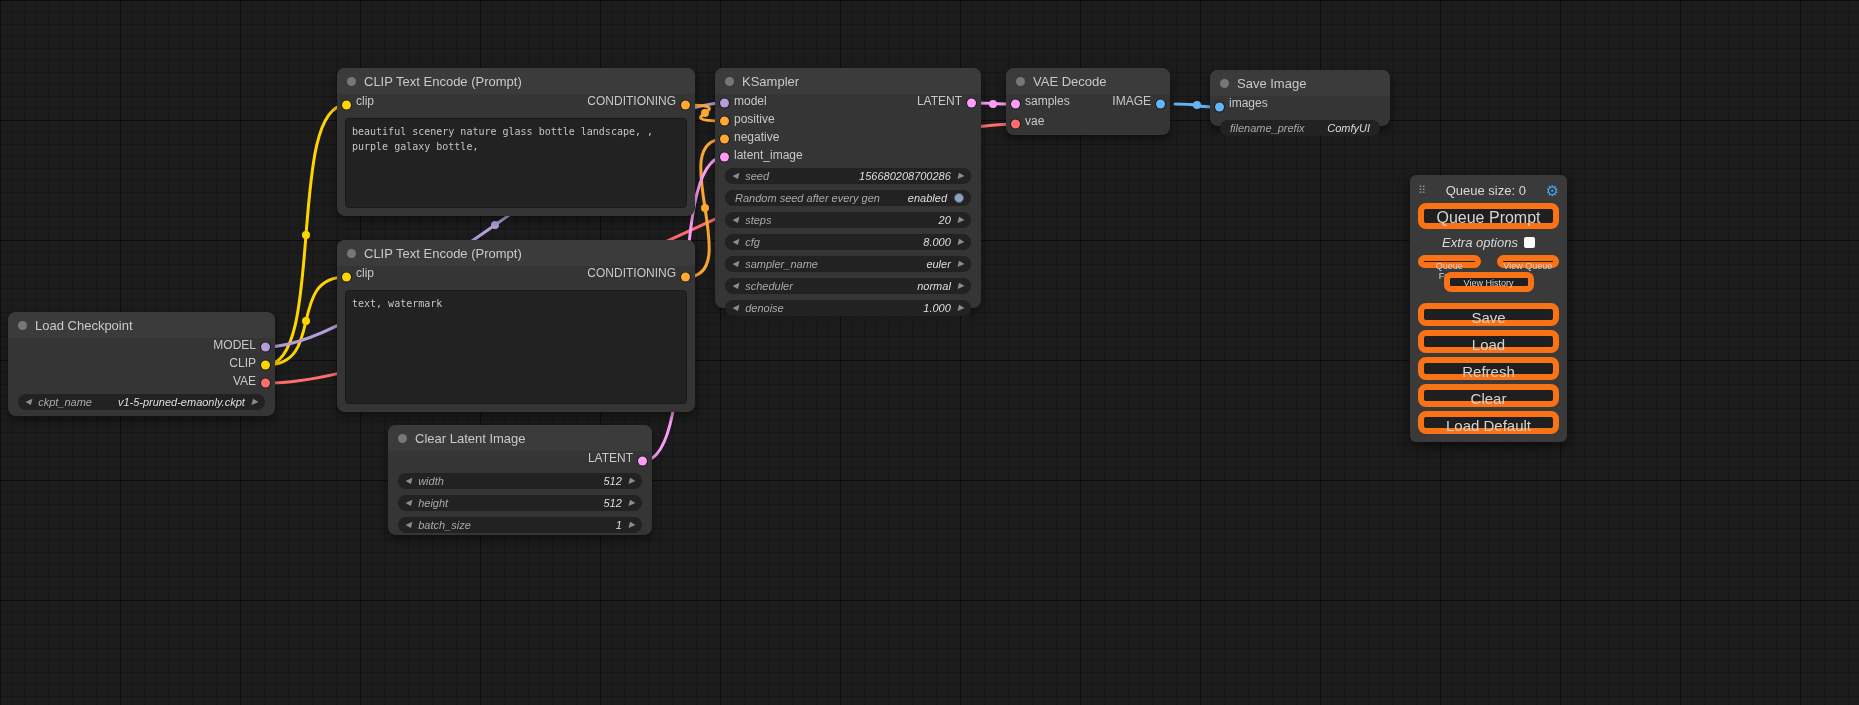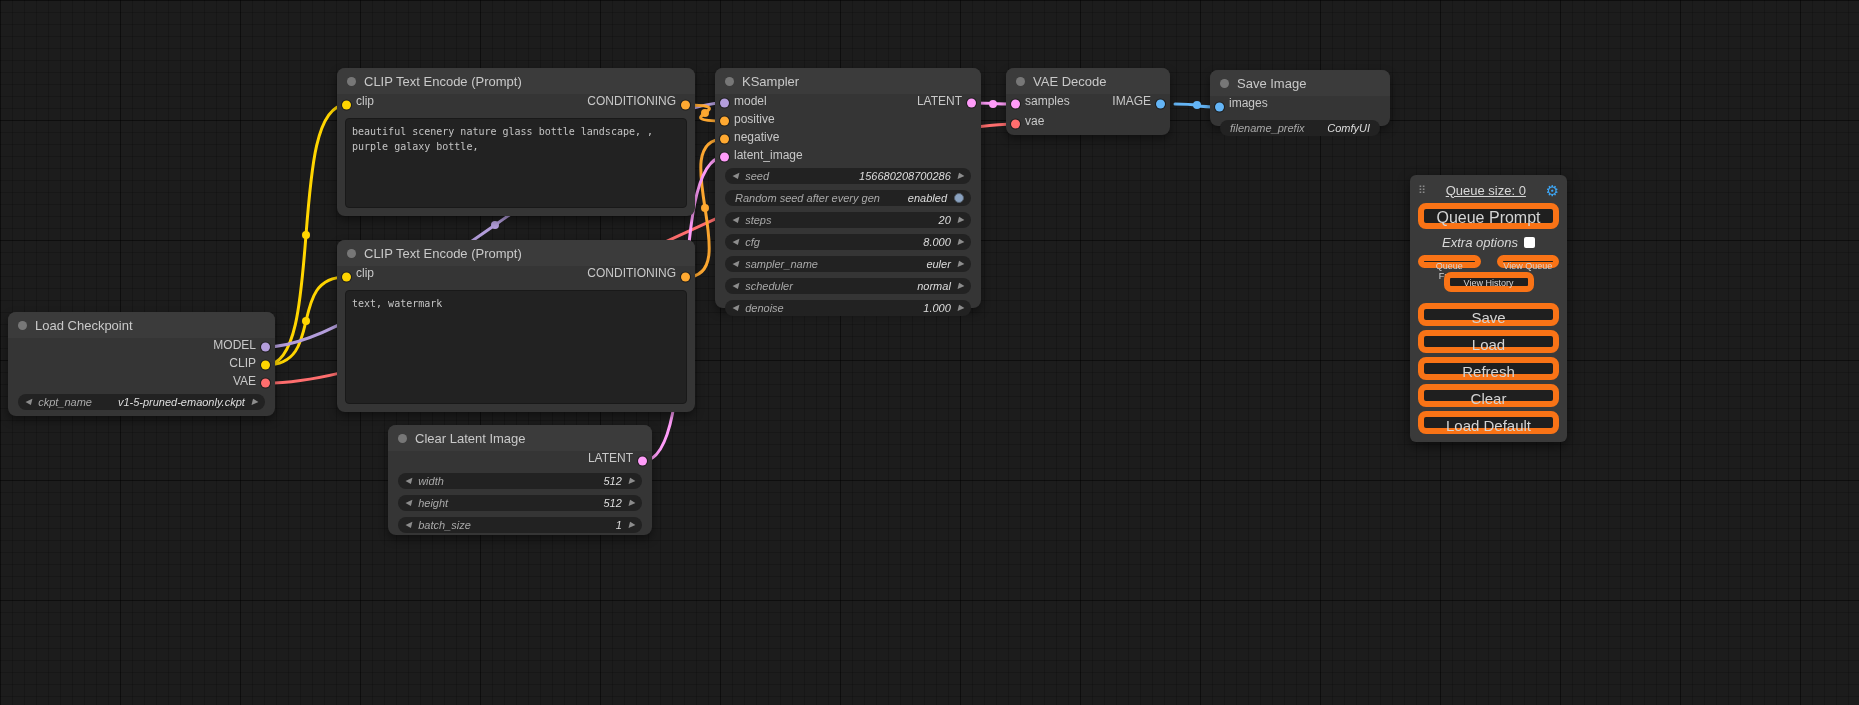--- a/index.html
+++ b/index.html
@@ -75,21 +75,21 @@
     font-size:10px; line-height:1.5;
   }
 
   .menu {
     position:absolute; left:1410px; top:175px; width:157px; z-index:3;
     background:#3a3a3a; border-radius:6px; padding:5px 8px 8px;
     box-shadow:0 4px 12px rgba(0,0,0,0.55);
   }
   .menu-header { display:flex; align-items:center; height:20px; }
   .drag-handle { color:#8a8a8a; font-size:11px; cursor:grab; }
-  .queue-size  { flex:1; text-align:center; color:#d8d8d8; font-size:13px;text-decoration:underline; }
+  .queue-size  { flex:1; text-align:center; color:#d8d8d8; font-size:13px; }
   .gear { color:#3da6f5; font-size:15px; line-height:1; cursor:pointer; }
   .btn {
     display:block; width:100%; background:#1f1f1f; border:6px solid #f97316;
     border-radius:8px; color:#d4d4d4; font-family:inherit; cursor:pointer;
     text-align:center;
   }
   .btn-queue { height:26px; font-size:16px; margin-top:3px; }
   .btn-big   { height:23px; font-size:15px; margin-top:4px; }
   .extra-row { display:flex; align-items:center; justify-content:center;
                gap:6px; margin-top:6px; height:14px; color:#d8d8d8; font-size:13px;font-style:italic; }

